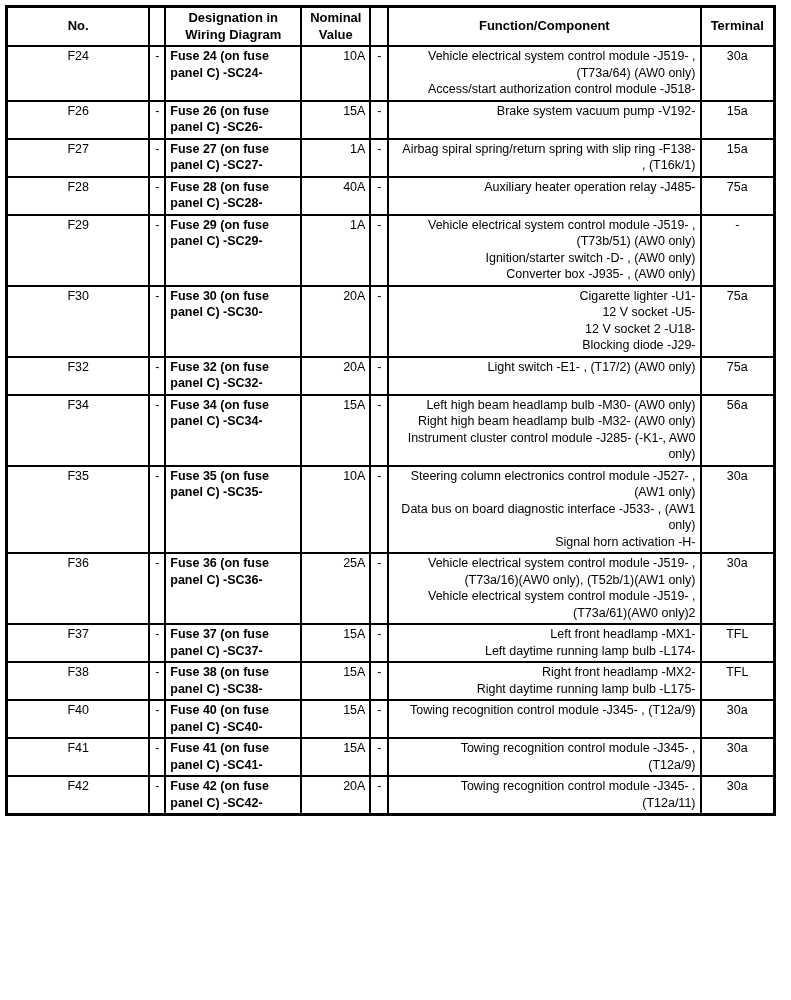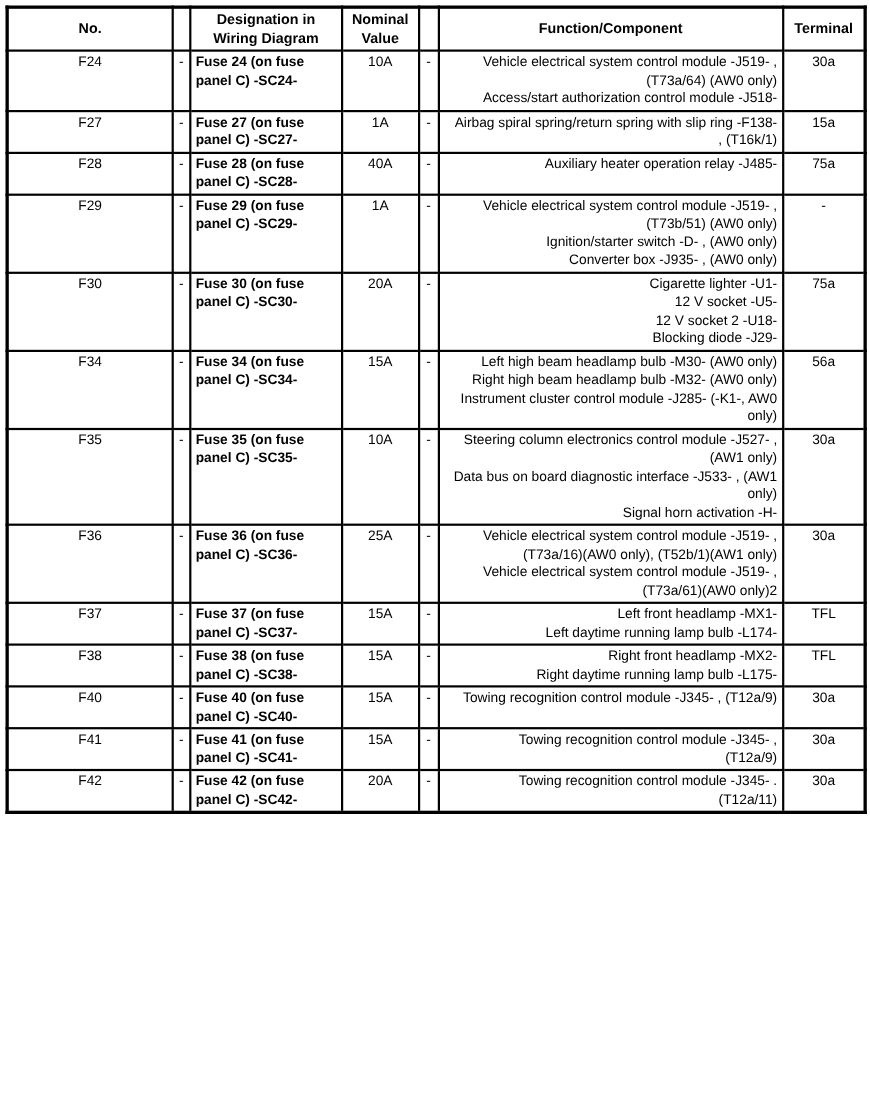--- a/index.html
+++ b/index.html
@@ -8,21 +8,21 @@
     background: #ffffff;
     width: 791px;
     height: 1000px;
     font-family: "Liberation Sans", sans-serif;
     color: #000;
   }
   .page {
     width: 791px;
     height: 1000px;
     box-sizing: border-box;
-    padding: 5px 3px 0 5px;
+    padding: 5px 15px 0 5px;
   }
   table.fuse-table {
     border-collapse: collapse;
     table-layout: fixed;
     border: 3px solid #000;
   }
   table.fuse-table th,
   table.fuse-table td {
     border: 2px solid #000;
     font-size: 12.5px;
@@ -37,21 +37,21 @@
     font-weight: bold;
     text-align: center;
     vertical-align: middle;
     white-space: pre-line;
     padding: 2px 2px;
     font-size: 13px;
   }
   td.c-no   { text-align: center; }
   td.c-dash { text-align: center; padding-left: 1px; padding-right: 1px; }
   td.c-des  { text-align: left; font-weight: bold; }
-  td.c-nom  { text-align: center; }
+  td.c-nom  { text-align: right; }
   td.c-fn   { text-align: right; padding-left: 5px; }
   td.c-term { text-align: center; }
 </style>
 </head>
 <body>
 
 <div class="page">
   <table class="fuse-table">
     <colgroup>
       <col style="width:151px">
@@ -83,20 +83,30 @@
 panel C) -SC24-</td>
     <td class="c-nom">10A</td>
     <td class="c-dash">-</td>
     <td class="c-fn">Vehicle electrical system control module -J519- ,
 (T73a/64) (AW0 only)
 Access/start authorization control module -J518-</td>
     <td class="c-term">30a</td>
   </tr>
 
 
+  <tr>
+    <td class="c-no">F26</td>
+    <td class="c-dash">-</td>
+    <td class="c-des">Fuse 26 (on fuse
+panel C) -SC26-</td>
+    <td class="c-nom">15A</td>
+    <td class="c-dash">-</td>
+    <td class="c-fn">Brake system vacuum pump -V192-</td>
+    <td class="c-term">15a</td>
+  </tr>
 
   <tr>
     <td class="c-no">F27</td>
     <td class="c-dash">-</td>
     <td class="c-des">Fuse 27 (on fuse
 panel C) -SC27-</td>
     <td class="c-nom">1A</td>
     <td class="c-dash">-</td>
     <td class="c-fn">Airbag spiral spring/return spring with slip ring -F138-
 , (T16k/1)</td>
@@ -136,20 +146,30 @@
     <td class="c-nom">20A</td>
     <td class="c-dash">-</td>
     <td class="c-fn">Cigarette lighter -U1-
 12 V socket -U5-
 12 V socket 2 -U18-
 Blocking diode -J29-</td>
     <td class="c-term">75a</td>
   </tr>
 
 
+  <tr>
+    <td class="c-no">F32</td>
+    <td class="c-dash">-</td>
+    <td class="c-des">Fuse 32 (on fuse
+panel C) -SC32-</td>
+    <td class="c-nom">20A</td>
+    <td class="c-dash">-</td>
+    <td class="c-fn">Light switch -E1- , (T17/2) (AW0 only)</td>
+    <td class="c-term">75a</td>
+  </tr>
 
 
   <tr>
     <td class="c-no">F34</td>
     <td class="c-dash">-</td>
     <td class="c-des">Fuse 34 (on fuse
 panel C) -SC34-</td>
     <td class="c-nom">15A</td>
     <td class="c-dash">-</td>
     <td class="c-fn">Left high beam headlamp bulb -M30- (AW0 only)

